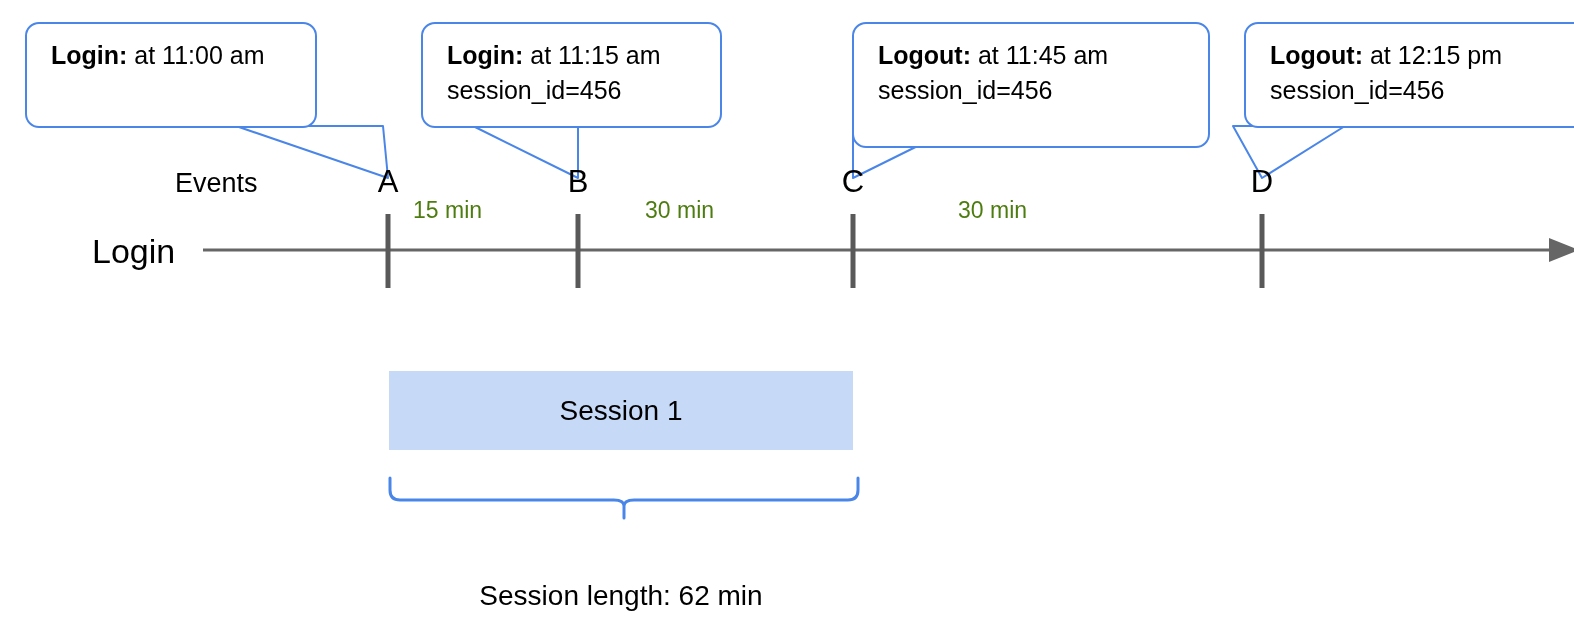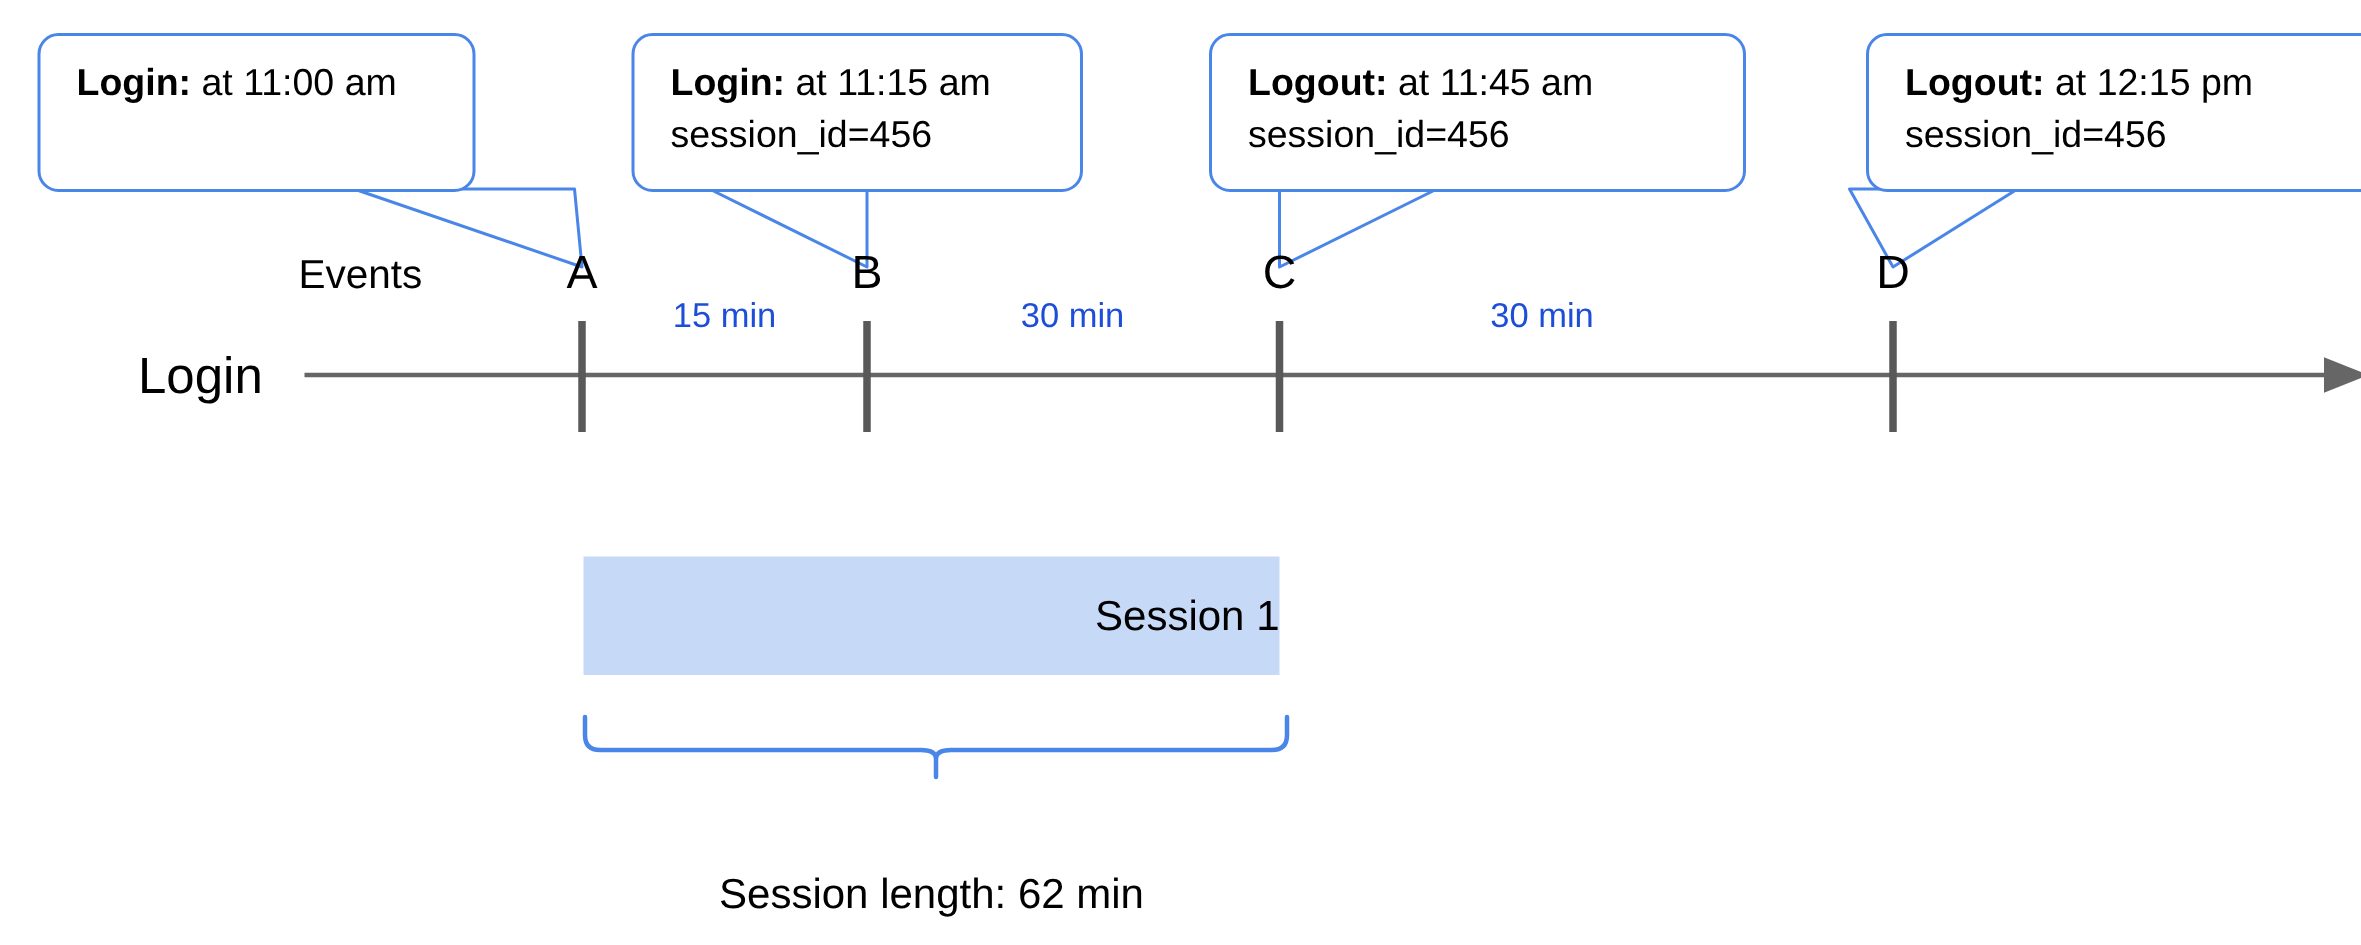--- a/index.html
+++ b/index.html
@@ -69,32 +69,31 @@
     position: absolute;
     font-size: 31px;
     color: #000000;
     white-space: nowrap;
     text-align: center;
     z-index: 4;
   }
   .interval-label {
     position: absolute;
     font-size: 23px;
-    color: #1d4ed8;
+    color: #4d7c0f;
     white-space: nowrap;
-    text-align: center;
   }
 
   
   .session-bar {
     position: absolute;
     background: #c6d9f7;
     display: flex;
     align-items: center;
-    justify-content: flex-end;
+    justify-content: center;
     z-index: 2;
   }
   .session-bar-label {
     font-size: 28px;
     color: #000000;
     white-space: nowrap;
   }
   .brace-svg {
     position: absolute;
     z-index: 2;
@@ -131,21 +130,21 @@
   </div>
 
   <div class="callout" style="left:421px; top:22px; width:301px; height:106px;">
     <div class="callout-line">
       <b>Login:</b>
       <span>at 11:15 am</span>
     </div>
     <div class="callout-line">session_id=456</div>
   </div>
 
-  <div class="callout" style="left:806px; top:22px; width:358px; height:106px;">
+  <div class="callout" style="left:852px; top:22px; width:358px; height:126px;">
     <div class="callout-line">
       <b>Logout:</b>
       <span>at 11:45 am</span>
     </div>
     <div class="callout-line">session_id=456</div>
   </div>
 
   <div class="callout" style="left:1244px; top:22px; width:366px; height:106px;">
     <div class="callout-line">
       <b>Logout:</b>
@@ -162,21 +161,21 @@
     </defs>
 
     <line x1="203" y1="250" x2="1552" y2="250" stroke="#666666" stroke-width="3" marker-end="url(#arrowhead)"></line>
 
     <line x1="388" y1="214" x2="388" y2="288" stroke="#595959" stroke-width="5"></line>
     <line x1="578" y1="214" x2="578" y2="288" stroke="#595959" stroke-width="5"></line>
     <line x1="853" y1="214" x2="853" y2="288" stroke="#595959" stroke-width="5"></line>
     <line x1="1262" y1="214" x2="1262" y2="288" stroke="#595959" stroke-width="5"></line>
   </svg>
 
-  <div class="row-label events-label" style="left:175px; top:168px;margin-left:24px;">Events</div>
+  <div class="row-label events-label" style="left:175px; top:168px;">Events</div>
   <div class="row-label user-label" style="left:92px; top:232px;">Login</div>
 
   <div class="marker-label" style="left:368px; top:164px; width:40px;">A</div>
   <div class="marker-label" style="left:558px; top:164px; width:40px;">B</div>
   <div class="marker-label" style="left:833px; top:164px; width:40px;">C</div>
   <div class="marker-label" style="left:1242px; top:164px; width:40px;">D</div>
 
   <div class="interval-label" style="left:413px; top:197px; width:140px;">15 min</div>
   <div class="interval-label" style="left:645px; top:197px; width:140px;">30 min</div>
   <div class="interval-label" style="left:958px; top:197px; width:140px;">30 min</div>

